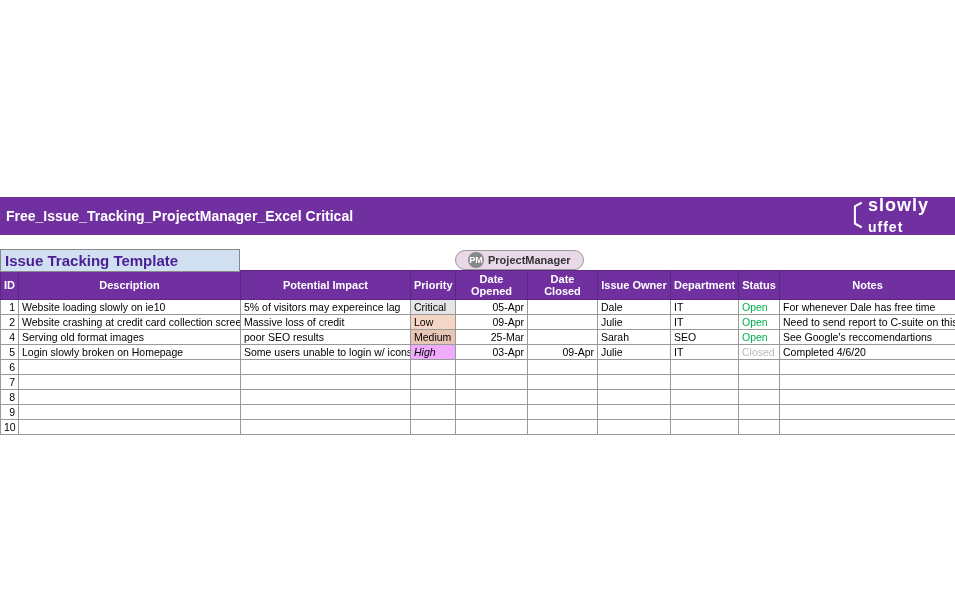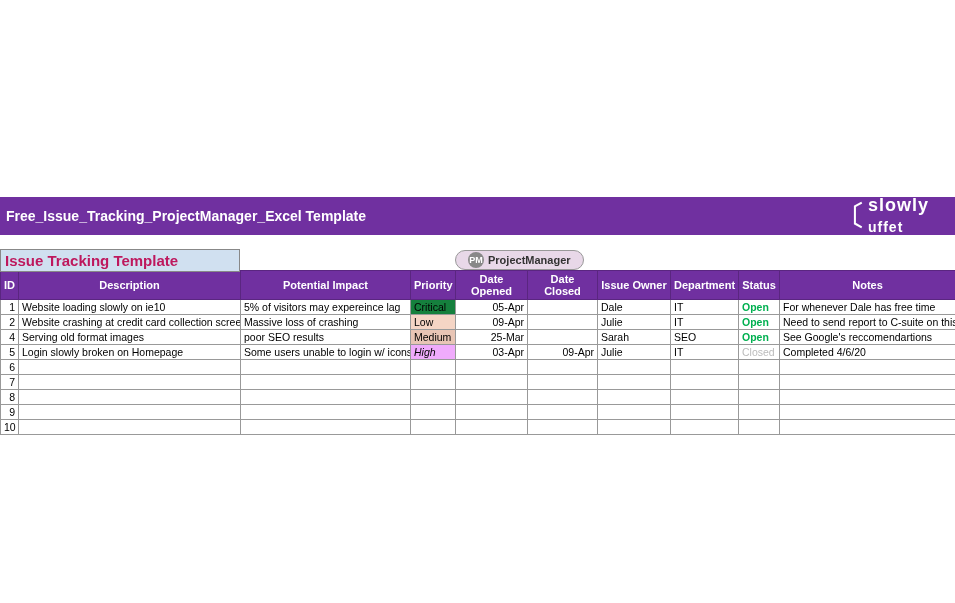--- a/index.html
+++ b/index.html
@@ -45,21 +45,21 @@
       display: flex;
       align-items: center;
       height: 20px;
     }
     .title-cell {
       background: #d0e0f0;
       border: 1px solid #888;
       padding: 2px 4px;
       font-size: 15px;
       font-weight: bold;
-      color: #be185d;
+      color: #4c1d95;
       width: 240px;
     }
     .pm-logo {
       margin-left: 215px;
       background: #e8d8e8;
       border: 1px solid #999;
       border-radius: 10px;
       padding: 1px 12px;
       font-size: 11px;
       font-weight: bold;
@@ -102,44 +102,44 @@
       white-space: nowrap;
       overflow: hidden;
       text-overflow: clip;
     }
     td.id {
       text-align: right;
     }
     td.date {
       text-align: right;
     }
-    .priority-critical { background: #15803d; }
+    .priority-critical { background: #e5e5e5; }
     .priority-low { background: #f5d5c5; }
     .priority-medium { background: #e8c5b5; margin-top: 8px; }
     .priority-high { background: #f0abfc; font-style: italic; }
-    .status-open { color: #00b050; font-weight: bold; margin-top: 33px; }
+    .status-open { color: #00b050; font-weight: normal; margin-top: 33px; }
     .status-closed { color: #bbb; }
     .col-id { width: 18px; }
     .col-desc { width: 222px; }
     .col-impact { width: 170px; }
     .col-priority { width: 45px; }
     .col-opened { width: 72px; }
     .col-closed { width: 70px; }
     .col-owner { width: 73px; }
     .col-dept { width: 68px; }
     .col-status { width: 41px; }
     .col-notes { width: 176px; }
   </style>
 </head>
 <body>
 
 <div class="top-space"></div>
 
 <div class="banner">
-  <span>Free_Issue_Tracking_ProjectManager_Excel Template</span>
+  <span>Free_Issue_Tracking_ProjectManager_Excel Critical</span>
   <span class="banner-logo">
     <span class="bracket">〔</span>
     <span>
       <span>slowly</span><br>
       <span style="font-size:14px">uffet</span>
     </span>
   </span>
 </div>
 
 <div class="spacer"></div>
@@ -188,21 +188,21 @@
         <td class="date">05-Apr</td>
         <td class="date"></td>
         <td>Dale</td>
         <td>IT</td>
         <td class="status-open">Open</td>
         <td>For whenever Dale has free time</td>
       </tr>
       <tr>
         <td class="id">2</td>
         <td>Website crashing at credit card collection screen</td>
-        <td>Massive loss of crashing</td>
+        <td>Massive loss of credit</td>
         <td class="priority-low">Low</td>
         <td class="date">09-Apr</td>
         <td class="date"></td>
         <td>Julie</td>
         <td>IT</td>
         <td class="status-open">Open</td>
         <td>Need to send report to C-suite on this</td>
       </tr>
       <tr>
         <td class="id">4</td>

